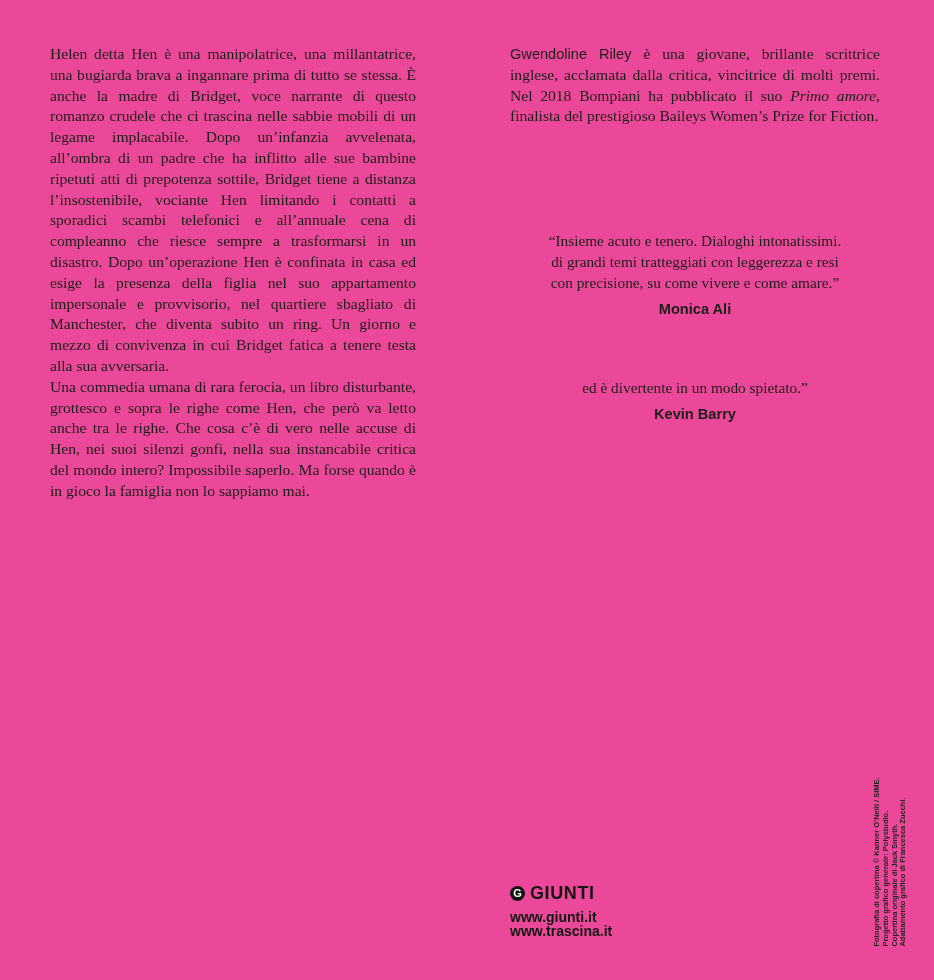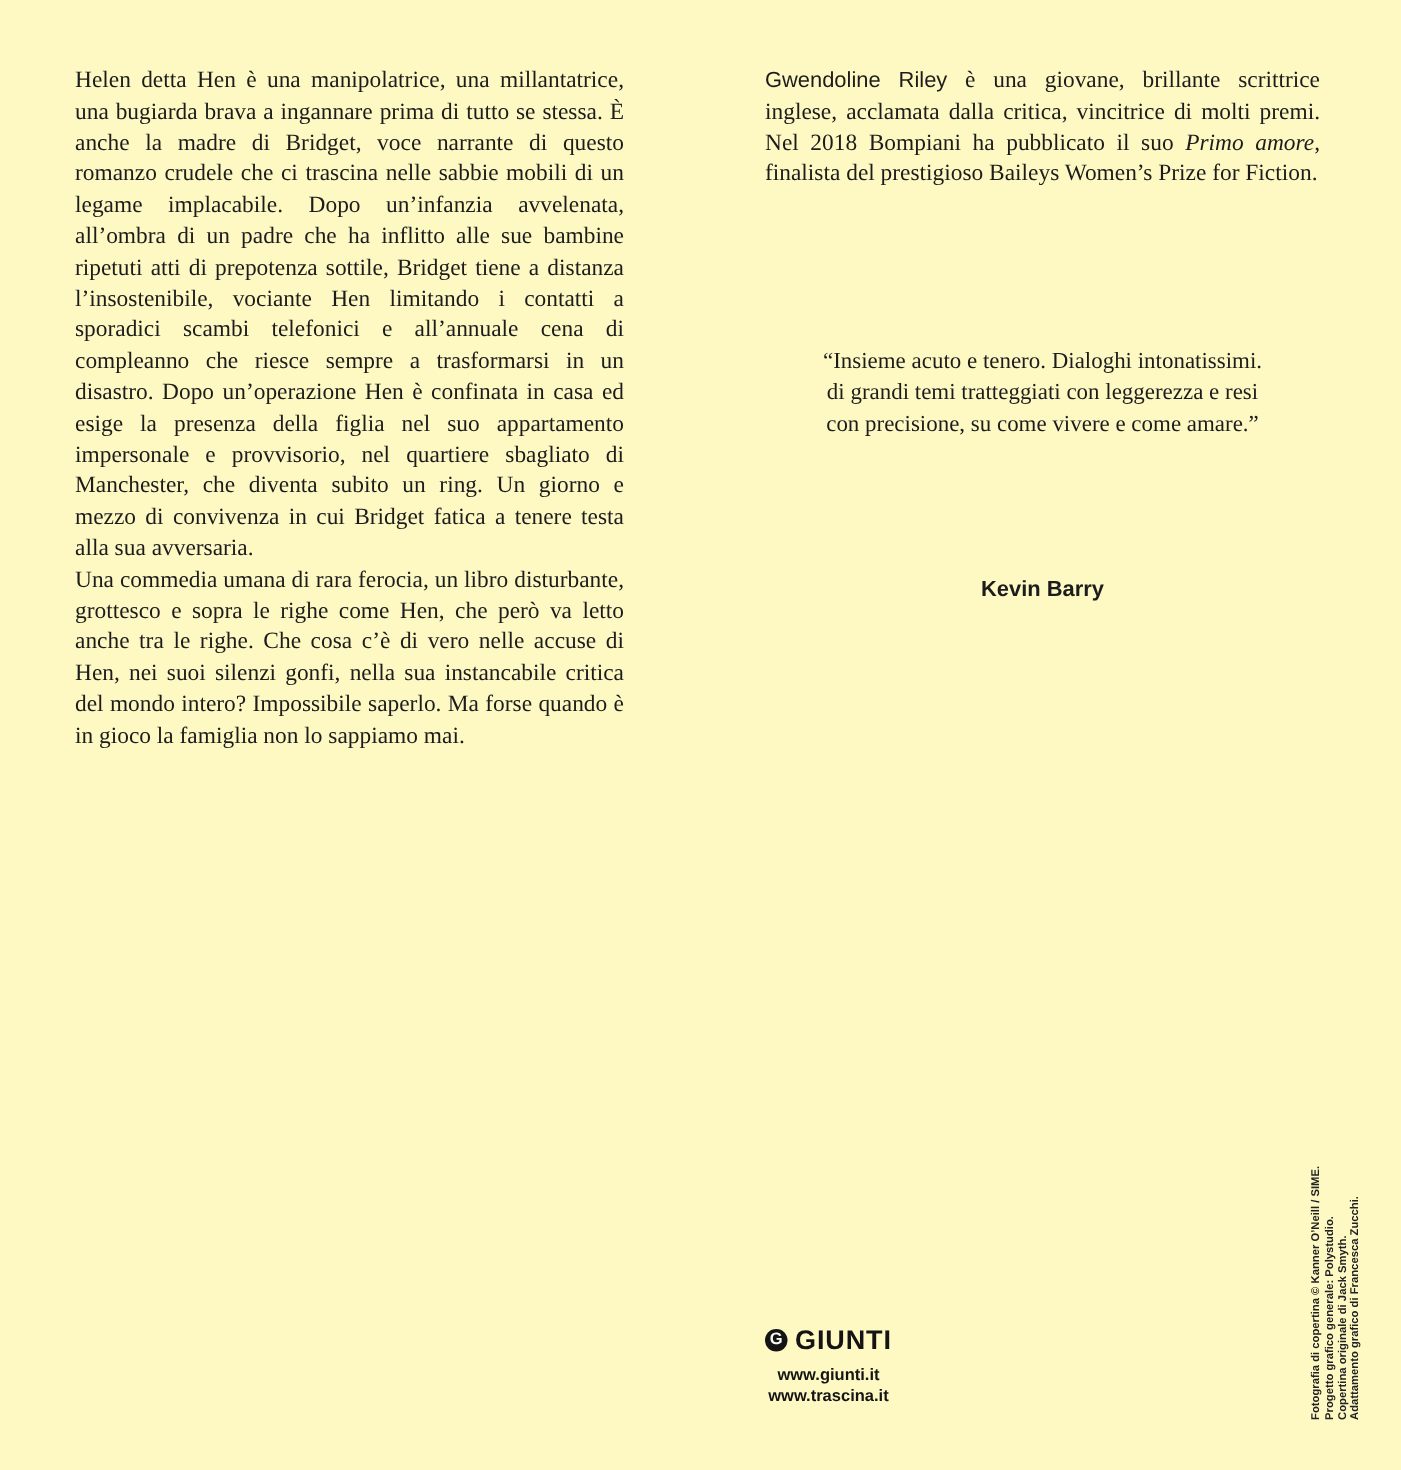--- a/index.html
+++ b/index.html
@@ -1,21 +1,21 @@
 <!DOCTYPE html>
 <html><head>
 <meta charset="utf-8">
 <style>
   * { box-sizing: border-box; }
   html, body { margin: 0; padding: 0; }
   .page {
     position: relative;
     width: 934px;
     height: 980px;
-    background: #fef9c3;
+    background: #ec4899;
     color: #1c1c1c;
     font-family: "Liberation Serif", "DejaVu Serif", serif;
     overflow: hidden;
   }
   .left-col {
     position: absolute;
     left: 50px;
     top: 44px;
     width: 366px;
     font-size: 15.6px;
@@ -69,21 +69,21 @@
     border-radius: 50%;
     background: #141414;
     color: #fbfbf4;
     font-size: 11px;
     line-height: 15px;
     text-align: center;
     font-family: "Liberation Sans", sans-serif;
     font-weight: bold;
   }
   .logo-text { font-size: 18px; letter-spacing: 0.6px; }
-  .links { margin-top: 7px; font-size: 11px; line-height: 13.5px; text-align: center; }
+  .links { margin-top: 7px; font-size: 14px; line-height: 13.5px; }
   .credits {
     position: absolute;
     left: 786px;
     top: 824px;
     width: 210px;
     transform: rotate(-90deg);
     font-family: "Liberation Sans", sans-serif;
     font-weight: bold;
     font-size: 7.5px;
     line-height: 8.8px;
@@ -102,23 +102,25 @@
   </div>
 
   <div class="bio">
     <span class="name">Gwendoline Riley</span><span> è una giovane, brillante scrittrice inglese, acclamata dalla critica, vincitrice di molti premi. Nel 2018 Bompiani ha pubblicato il suo </span><span class="book-title">Primo amore</span><span>, finalista del prestigioso Baileys Women’s Prize for Fiction.</span>
   </div>
 
   <div class="quote quote-1">
     <div>“Insieme acuto e tenero. Dialoghi intonatissimi.</div>
     <div>di grandi temi tratteggiati con leggerezza e resi</div>
     <div>con precisione, su come vivere e come amare.”</div>
+    <div class="attribution">Monica Ali</div>
   </div>
 
   <div class="quote quote-2">
+    <div>ed è divertente in un modo spietato.”</div>
     <div class="attribution">Kevin Barry</div>
   </div>
 
   <div class="footer">
     <div class="logo-row">
       <span class="logo-circle">G</span>
       <span class="logo-text">GIUNTI</span>
     </div>
     <div class="links">
       <div>www.giunti.it</div>

